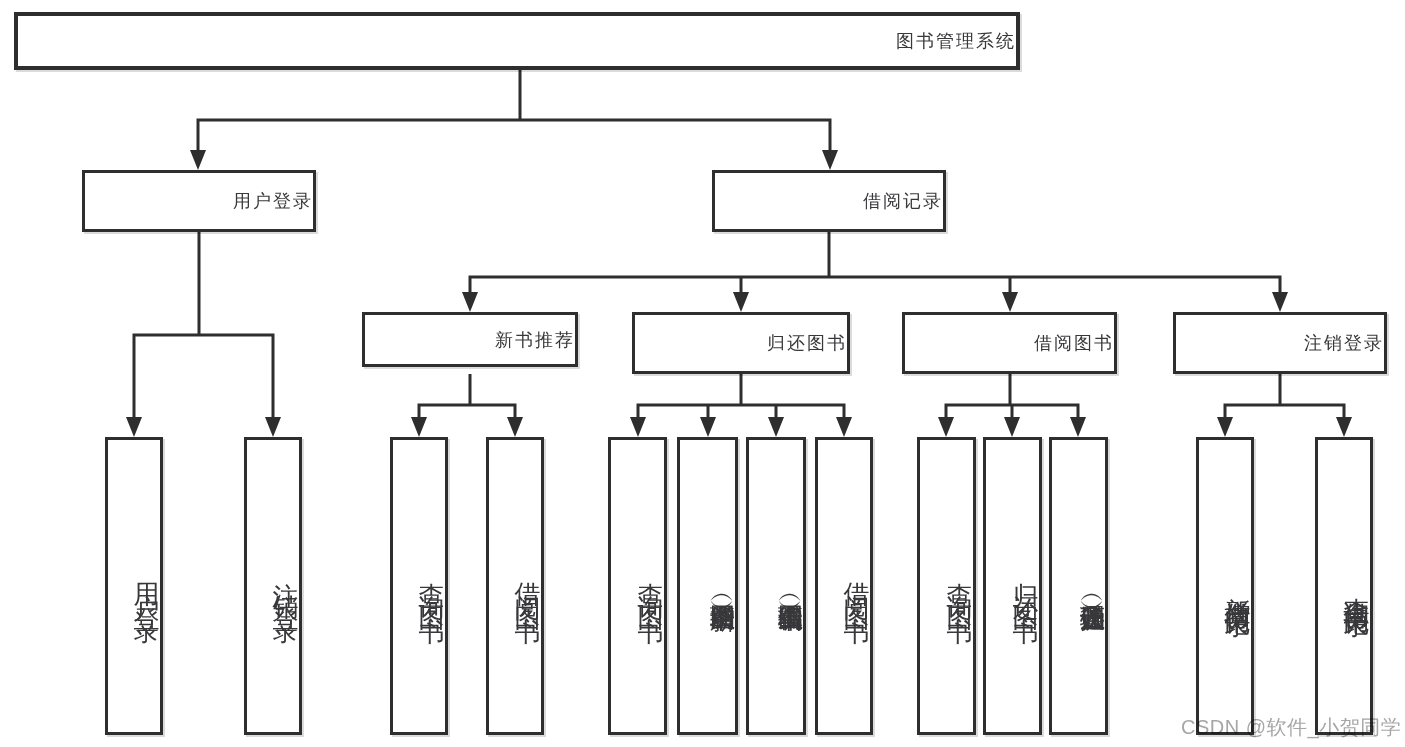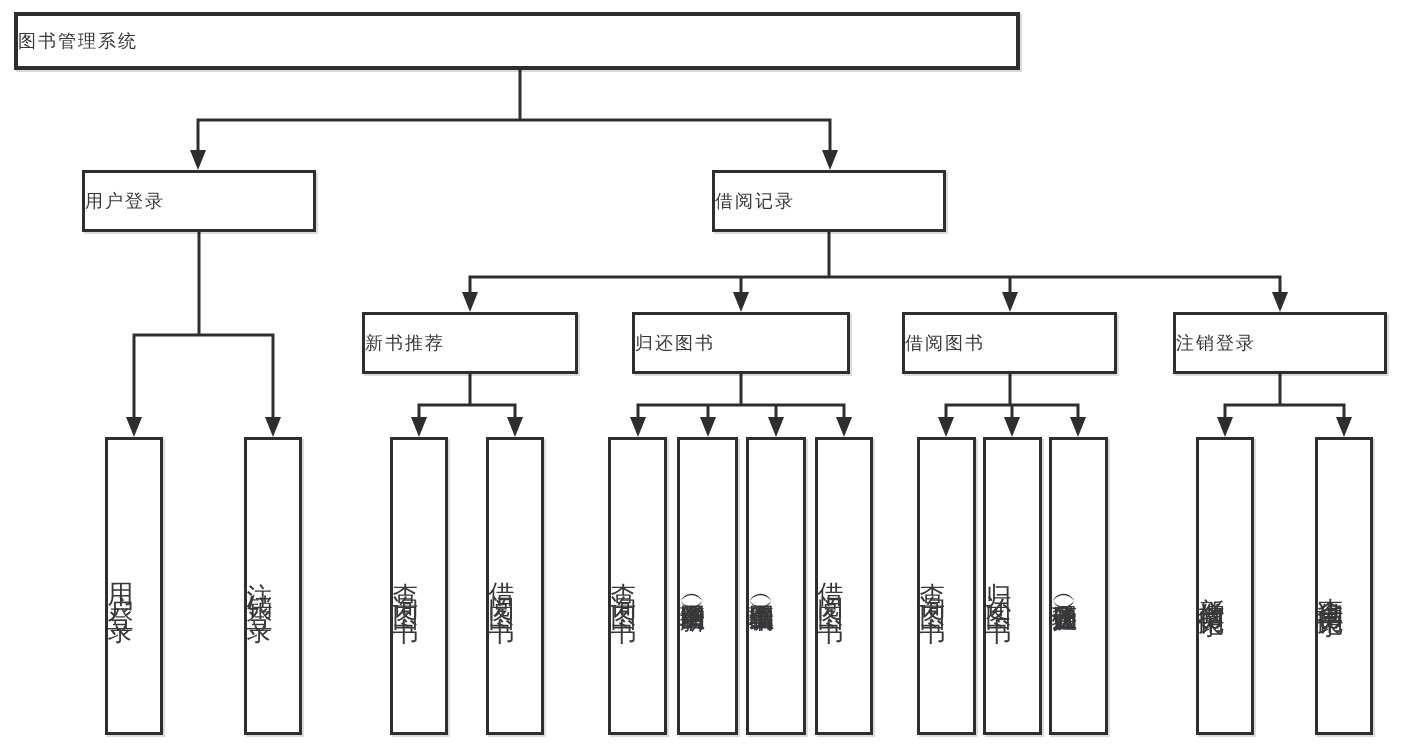--- a/index.html
+++ b/index.html
@@ -22,23 +22,24 @@
     width: 1405px; height: 747px;
     z-index: 1;
   }
   .node {
     position: absolute;
     box-sizing: border-box;
     background: #ffffff;
     border: 3px solid #2e2e2e;
     display: flex;
     align-items: center;
-    justify-content: flex-start;
+    justify-content: flex-end;
     z-index: 2;
     box-shadow: 2px 2px 0 rgba(0,0,0,0.14);
+    padding-left: 20px;
   }
   .node.root { border-width: 4px; }
   .h-label {
     font-size: 18px;
     letter-spacing: 2px;
     color: #38383b;
     white-space: nowrap;
   }
   .leaf {
     top: 437px;
@@ -110,21 +111,21 @@
     <span class="h-label">图书管理系统</span>
   </div>
 
   <div class="node" style="left:82px; top:170px; width:234px; height:62px;">
     <span class="h-label">用户登录</span>
   </div>
   <div class="node" style="left:712px; top:170px; width:234px; height:62px;">
     <span class="h-label">借阅记录</span>
   </div>
 
-  <div class="node" style="left:362px; top:312px; width:216px; height:62px;">
+  <div class="node" style="left:362px; top:312px; width:216px; height:55px;">
     <span class="h-label">新书推荐</span>
   </div>
   <div class="node" style="left:632px; top:312px; width:218px; height:62px;">
     <span class="h-label">归还图书</span>
   </div>
   <div class="node" style="left:902px; top:312px; width:215px; height:62px;">
     <span class="h-label">借阅图书</span>
   </div>
   <div class="node" style="left:1173px; top:312px; width:214px; height:62px;">
     <span class="h-label">注销登录</span>
@@ -167,14 +168,15 @@
     <span class="v-label xtight">确认归还（管理员）</span>
   </div>
 
   <div class="node leaf" style="left:1196px;">
     <span class="v-label tight">新增借阅记录</span>
   </div>
   <div class="node leaf" style="left:1315px;">
     <span class="v-label tight">查询借阅记录</span>
   </div>
 
+  <div class="watermark">CSDN @软件_小贺同学</div>
 
 </div>
 
 </body></html>

